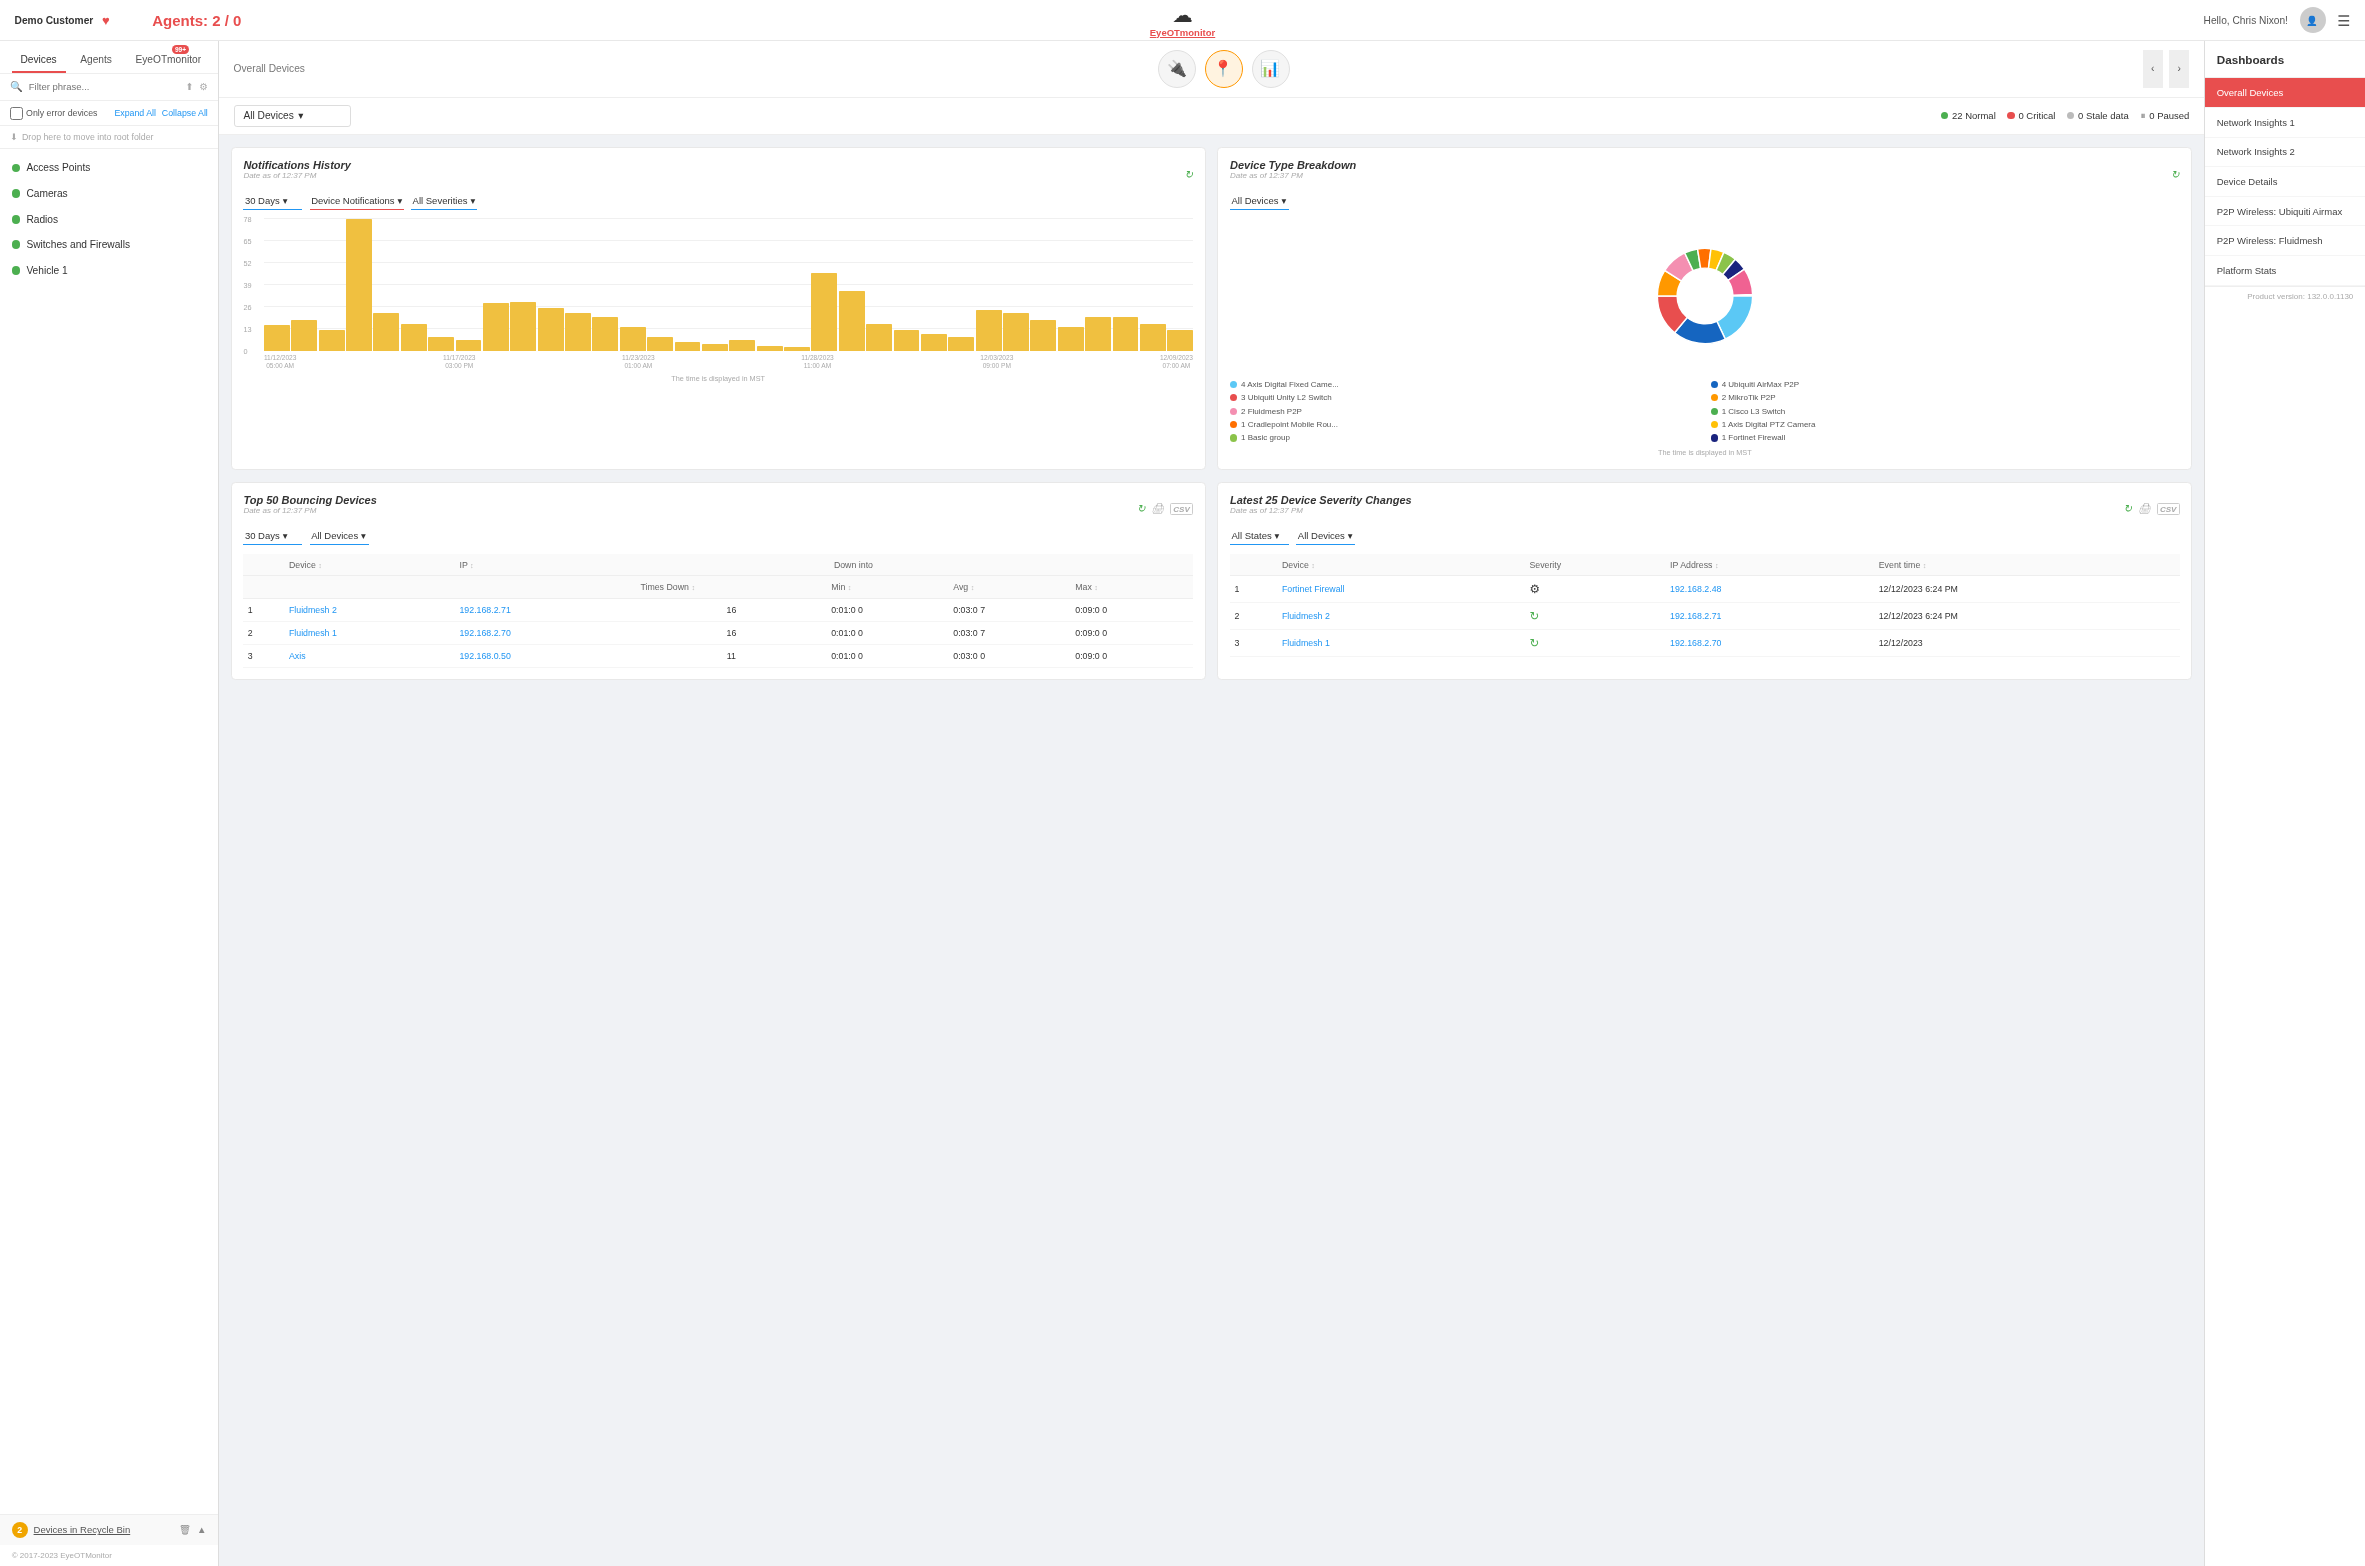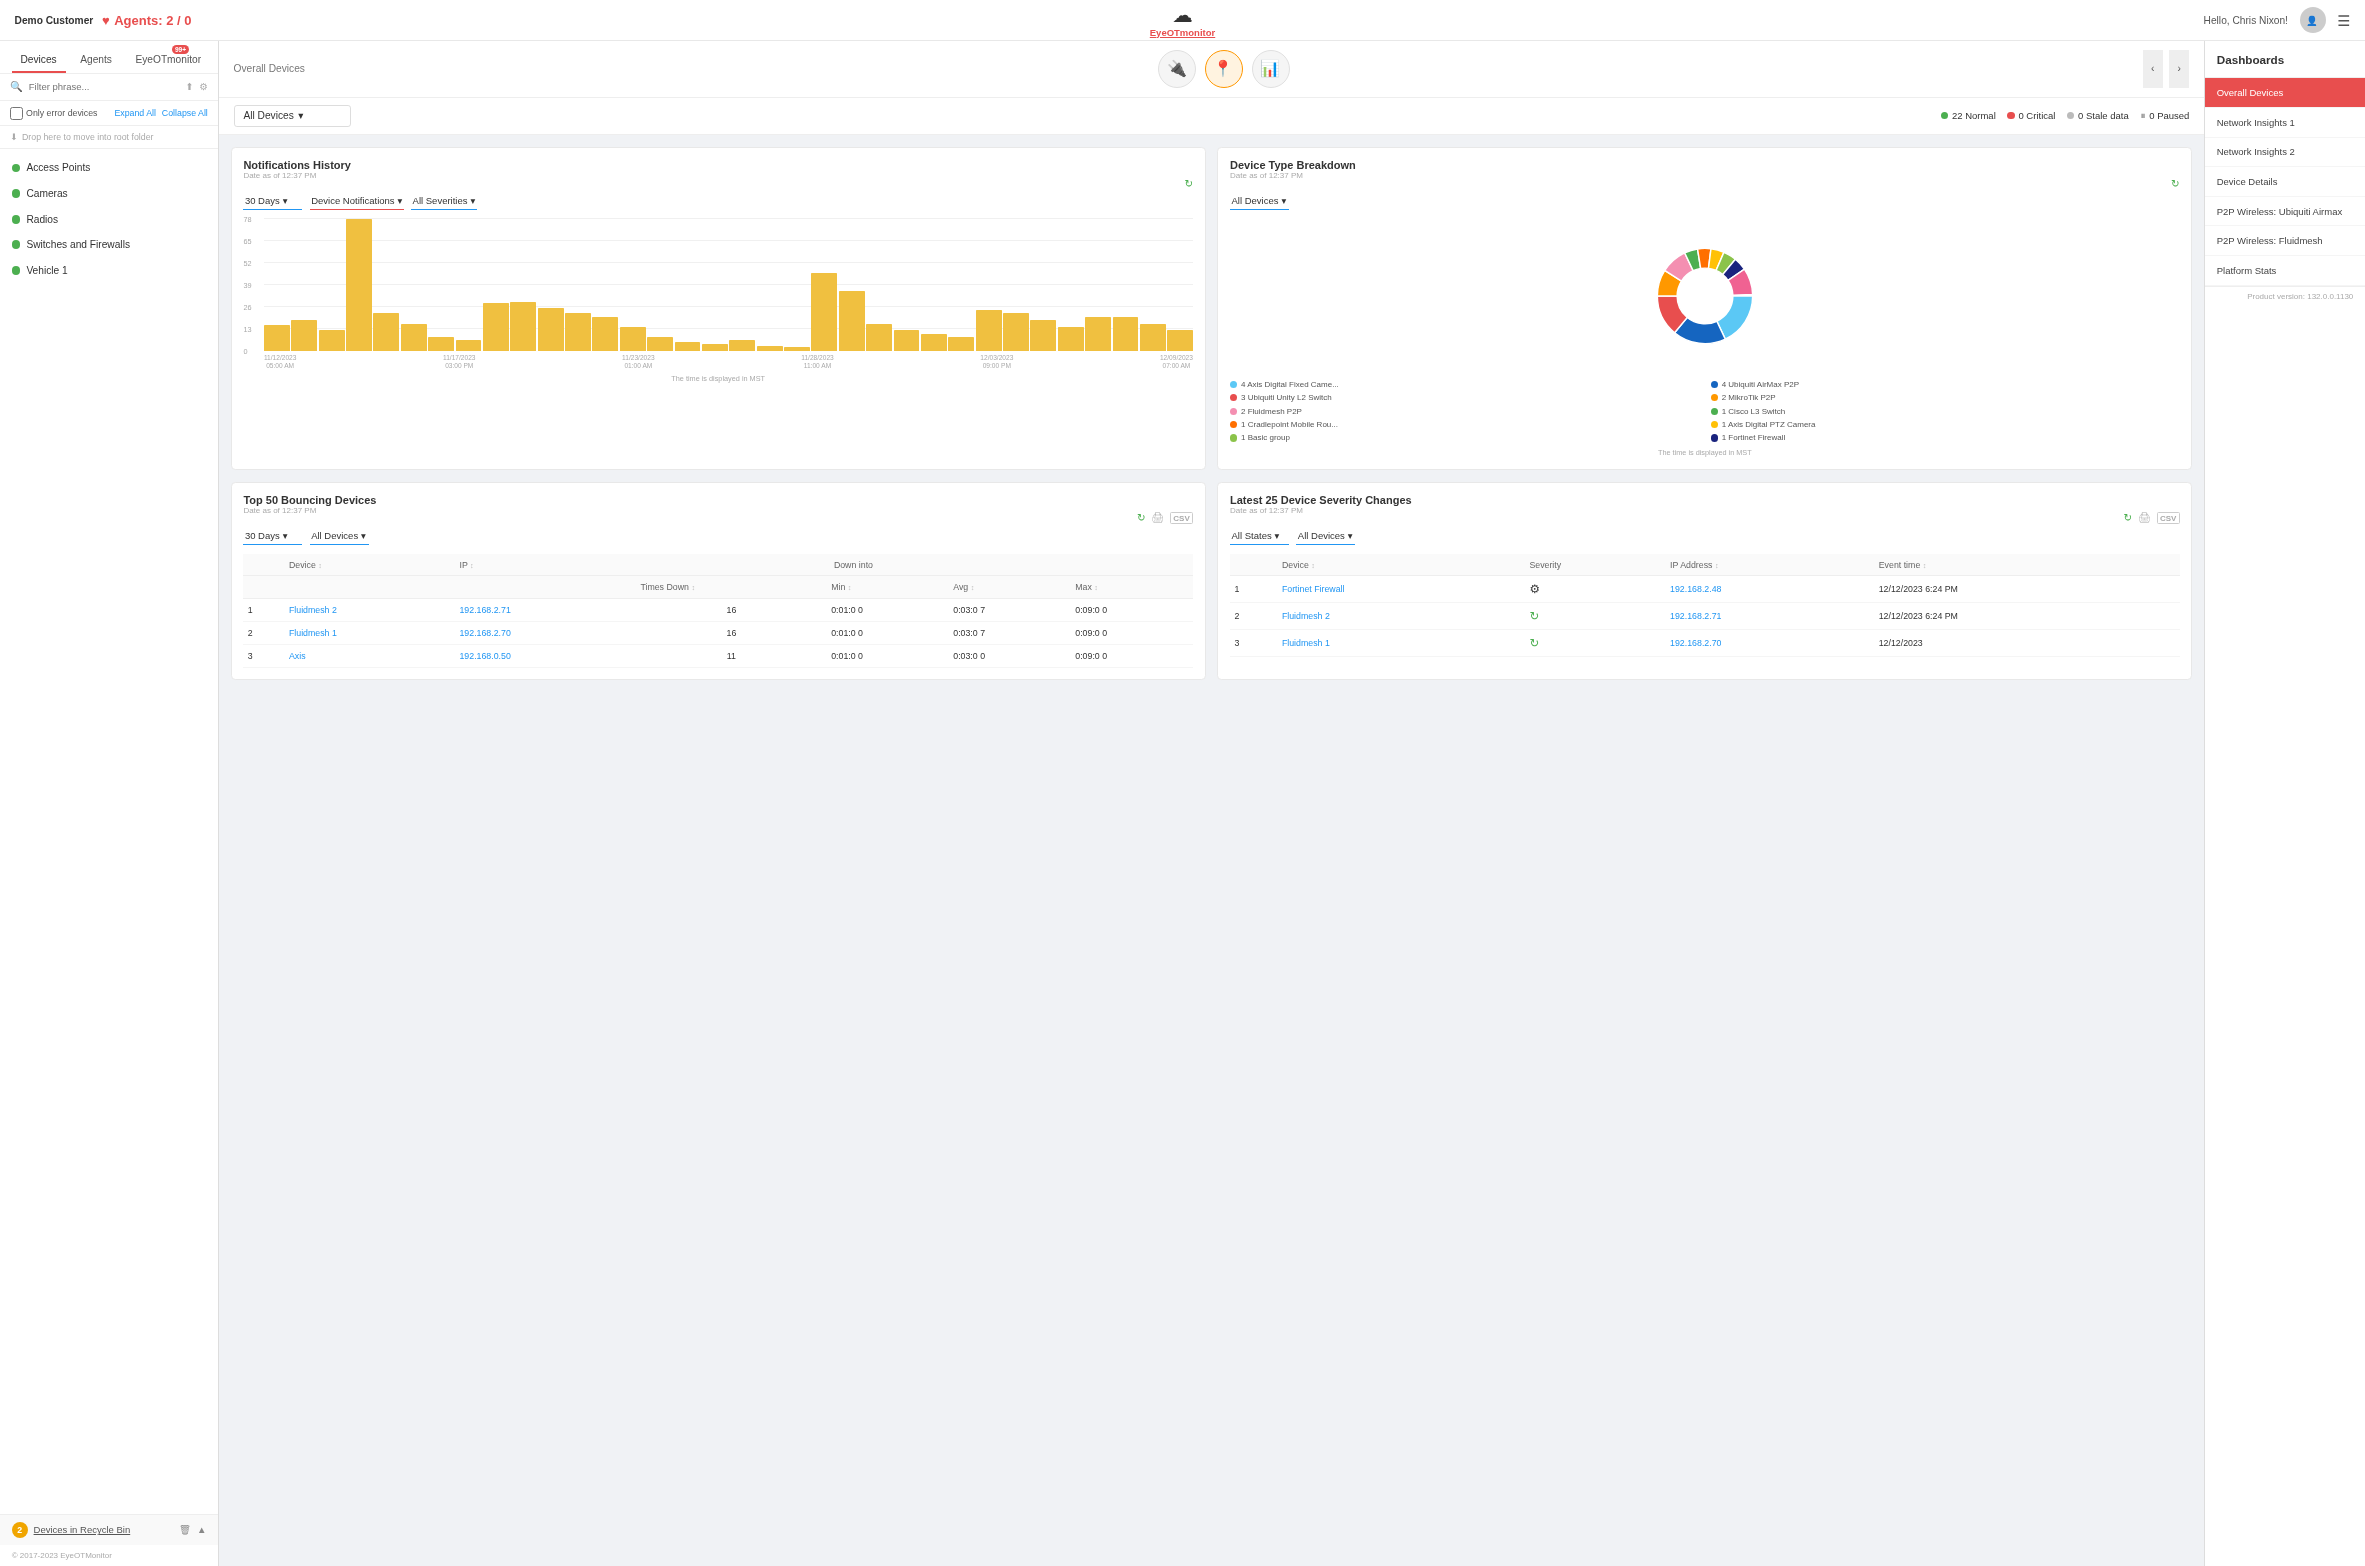--- a/index.html
+++ b/index.html
@@ -8,21 +8,21 @@
     
     .top-header {
       display: flex; align-items: center; justify-content: space-between;
       background: #fff; padding: 0 14.6px; height: 41px;
       border-bottom: 0.7px solid #e8e8e8; position: relative;
     }
     .brand-left { display: flex; align-items: center; gap: 8.8px; justify-content: flex-end; }
     .brand-name { font-size: 10.2px; font-weight: 600; color: #333; }
     .agent-badge { display: flex; align-items: center; gap: 4.4px; }
     .heart-icon { color: #e84e4e; font-size: 13px; }
-    .agent-count { color: #e84e4e; font-weight: 700; font-size: 13px; }
+    .agent-count { color: #e84e4e; font-weight: 700; font-size: 15px; margin-left: 38px; }
     .logo-center { position: absolute; left: 50%; transform: translateX(-50%); display: flex; flex-direction: column; align-items: center; }
     .logo-icon { font-size: 20.5px; }
     .logo-text { font-size: 9.5px; color: #e84e4e; font-weight: 600; text-decoration: underline; }
     .header-right { display: flex; align-items: center; gap: 11.7px; }
     .hello-text { font-size: 10.2px; color: #555; }
     .avatar { width: 26px; height: 26px; border-radius: 50%; background: #ccc; display: flex; align-items: center; justify-content: center; color: #666; }
     .hamburger { font-size: 14.6px; cursor: pointer; color: #555; }
 
     
     .main-layout { display: flex; height: calc(100vh - 41px); overflow: hidden; }
@@ -94,21 +94,21 @@
 
     
     .dashboard-grid {
       display: grid; grid-template-columns: 1fr 1fr; gap: 11.7px; padding: 11.7px;
     }
 
     .card {
       background: #fff; border-radius: 4.4px; border: 0.7px solid #e8e8e8;
       padding: 11.7px; overflow: hidden;
     }
-    .card-header { display: flex; align-items: flex-end; justify-content: space-between; margin-bottom: 2.9px; }
+    .card-header { display: flex; align-items: center; justify-content: space-between; margin-bottom: 2.9px; font-style: italic; }
     .card-title { font-size: 11px; font-weight: 600; color: #333; }
     .card-subtitle { font-size: 8px; color: #aaa; margin-bottom: 8.8px; }
     .card-actions { display: flex; gap: 5.9px; color: #aaa; }
     .card-actions span { cursor: pointer; font-size: 10.2px; }
     .refresh-icon { color: #4CAF50; }
 
     .card-filters { display: flex; gap: 7.3px; margin-bottom: 8.8px; flex-wrap: wrap; }
     .card-select {
       display: flex; align-items: center; gap: 2.9px;
       border-bottom: 1.5px solid #2196F3; padding: 2.9px 1.5px; font-size: 9.5px;

